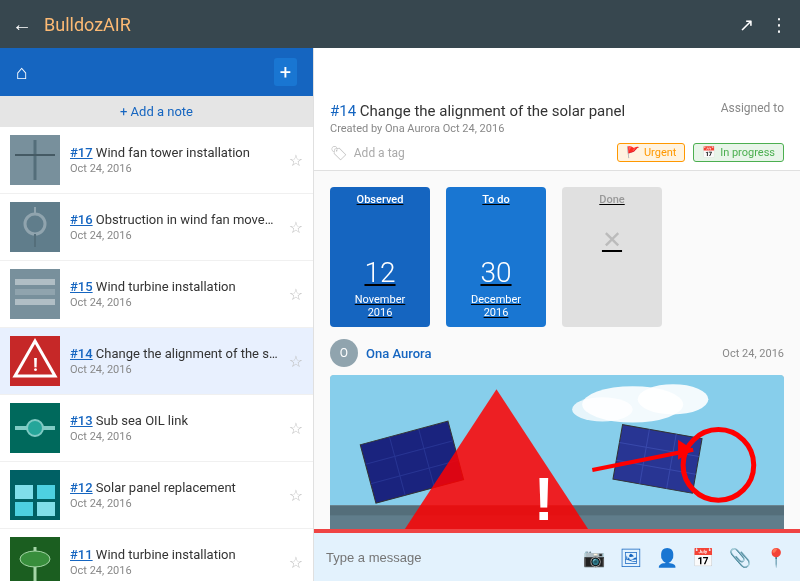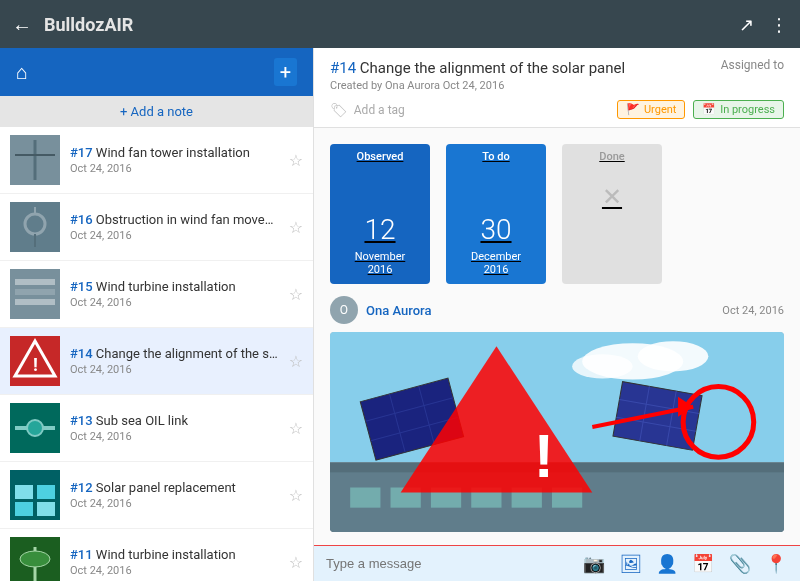--- a/index.html
+++ b/index.html
@@ -8,21 +8,21 @@
     
     .topbar {
       background: #37474f;
       height: 48px;
       display: flex;
       align-items: center;
       padding: 0 12px;
       flex-shrink: 0;
     }
     .topbar-back { color: white; font-size: 20px; cursor: pointer; margin-right: 12px; }
-    .topbar-title { color: #e5e5e5; font-size: 18px; font-weight: 700; flex: 1; }
+    .topbar-title { color: #fdba74; font-size: 18px; font-weight: 400; flex: 1; }
     .topbar-icons { display: flex; gap: 16px; }
     .topbar-icons span { color: white; font-size: 18px; cursor: pointer; }
 
     
     .main-layout {
       display: flex;
       flex: 1;
       overflow: hidden;
     }
 
@@ -76,21 +76,21 @@
       object-fit: cover;
       flex-shrink: 0;
       margin-right: 10px;
       background: #bbb;
       overflow: hidden;
       position: relative;
     }
 
     .list-item-content { flex: 1; min-width: 0; }
     .list-item-title { font-size: 13px; color: #333; white-space: nowrap; overflow: hidden; text-overflow: ellipsis; }
-    .list-item-title .item-num { color: #1565c0; font-weight: 500; }
+    .list-item-title .item-num { color: #1565c0; font-weight: 500; text-decoration: underline; }
     .list-item-date { font-size: 11px; color: #888; margin-top: 2px; }
 
     .list-item-star { color: #bdbdbd; font-size: 16px; margin-left: 6px; cursor: pointer; }
 
     
     .right-panel {
       flex: 1;
       display: flex;
       flex-direction: column;
       background: #fafafa;
@@ -101,20 +101,21 @@
       background: white;
       padding: 10px 16px 8px;
       border-bottom: 1px solid #e0e0e0;
       flex-shrink: 0;
     }
 
     .right-header-top {
       display: flex;
       align-items: flex-start;
       justify-content: space-between;
+      margin-top: 43px;
     }
 
     .right-header-title {
       font-size: 15px;
       color: #333;
     }
     .right-header-title .item-num { color: #1565c0; }
 
     .assigned-to { font-size: 12px; color: #888; }
 
@@ -228,26 +229,26 @@
       border-radius: 4px;
       background: #b0bec5;
       height: 200px;
       position: relative;
       overflow: hidden;
     }
 
     
     .message-bar {
       background: #e3f2fd;
-      height: 36px;
+      height: 52px;
       display: flex;
       align-items: center;
       padding: 0 12px;
       flex-shrink: 0;
-      border-top: 1px solid #ef4444;
+      border-top: 4px solid #ef4444;
     }
 
     .message-input {
       flex: 1;
       border: none;
       background: transparent;
       font-size: 13px;
       color: #555;
       outline: none;
     }

